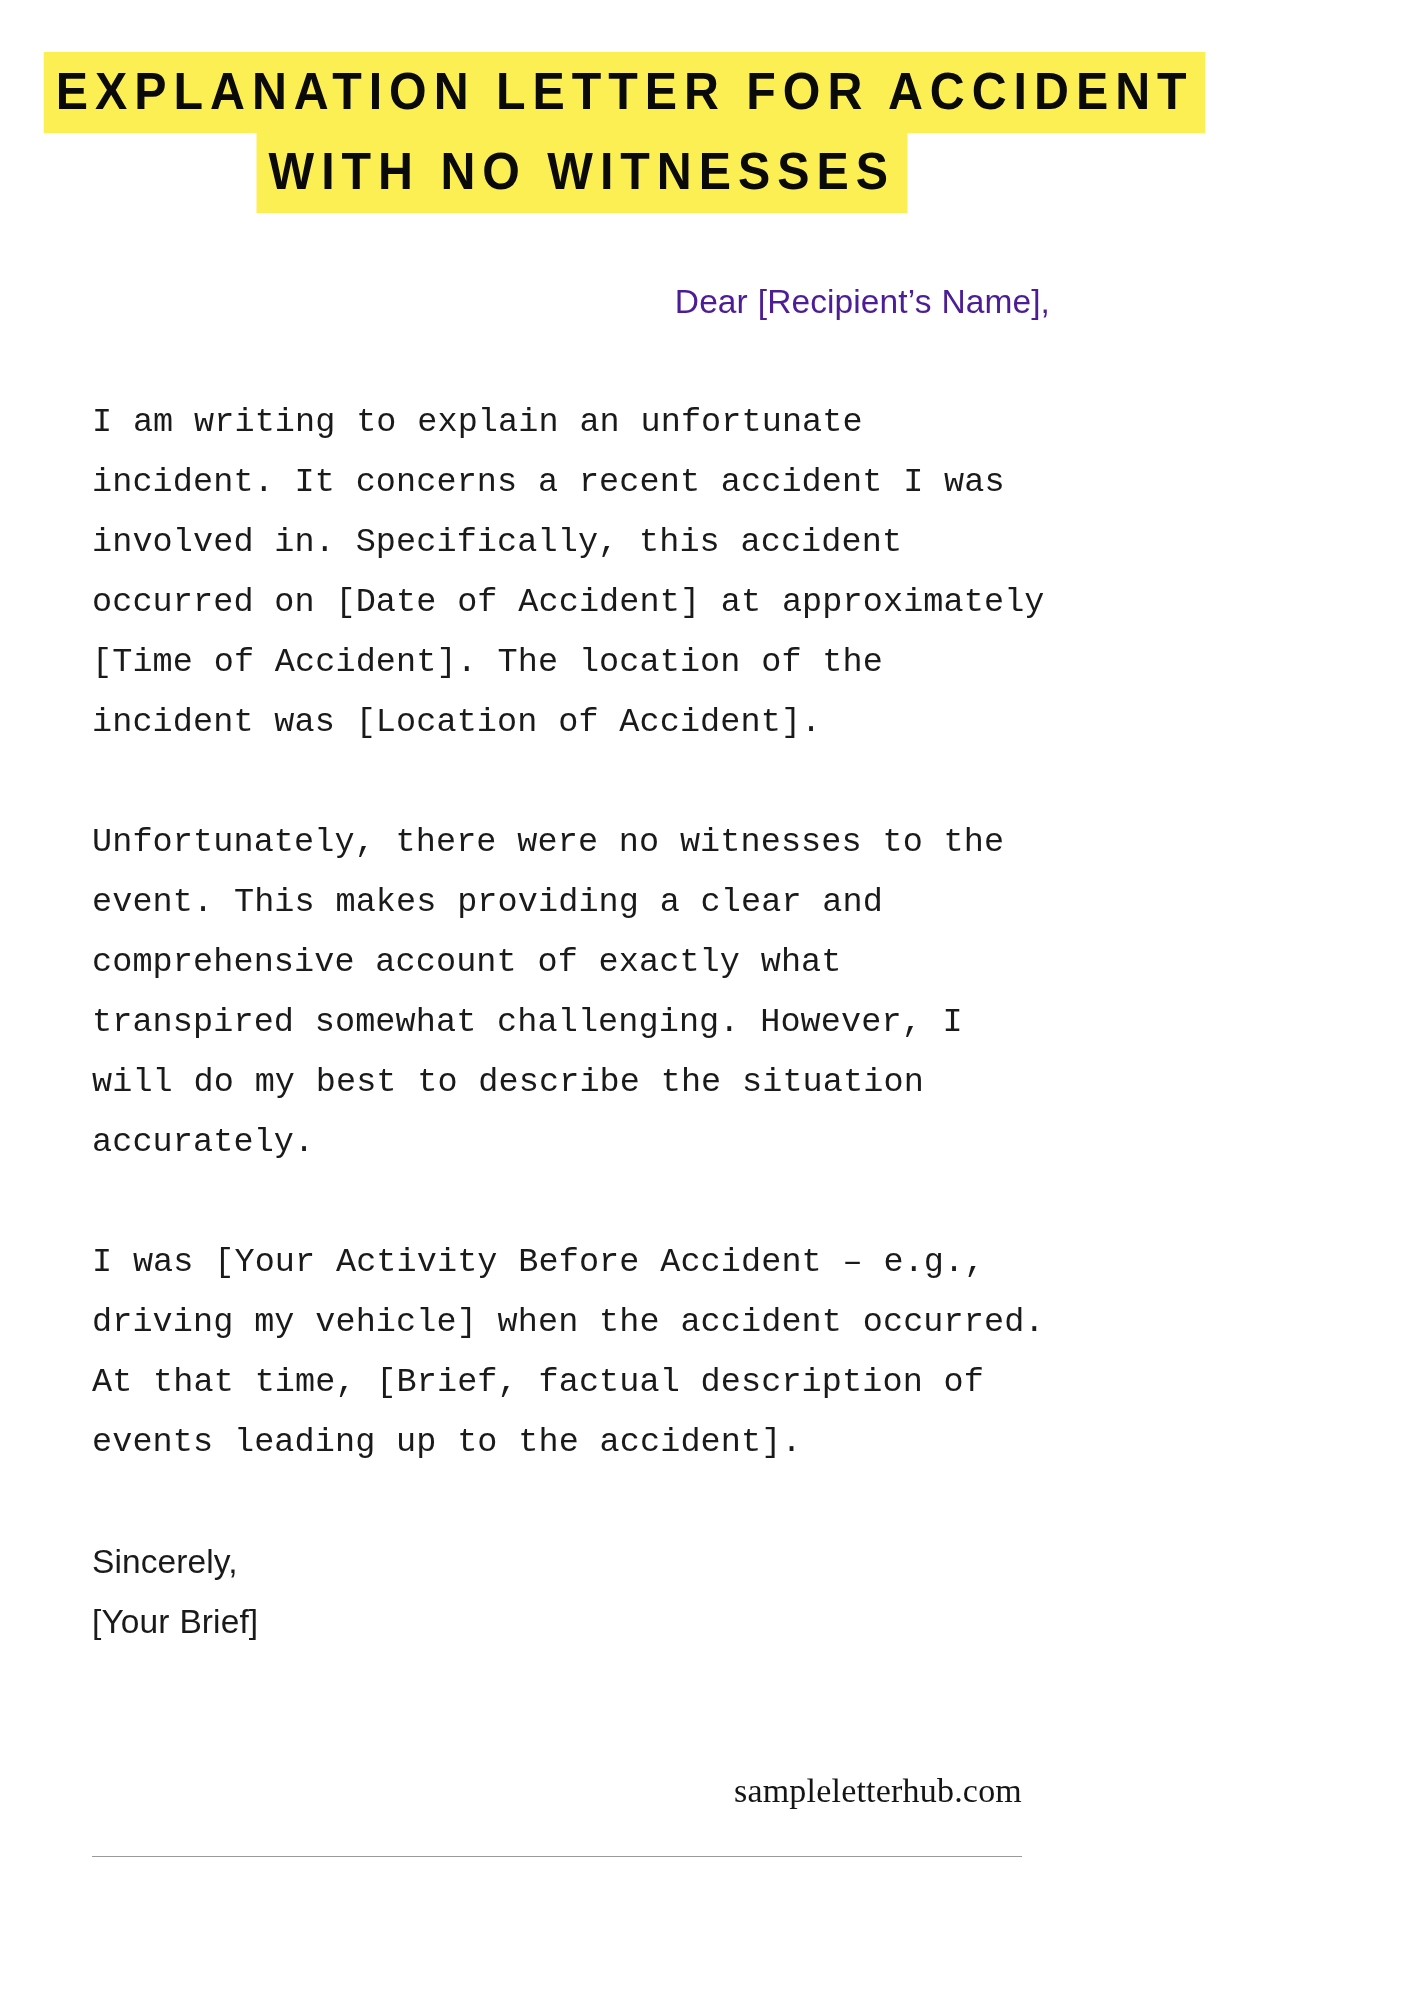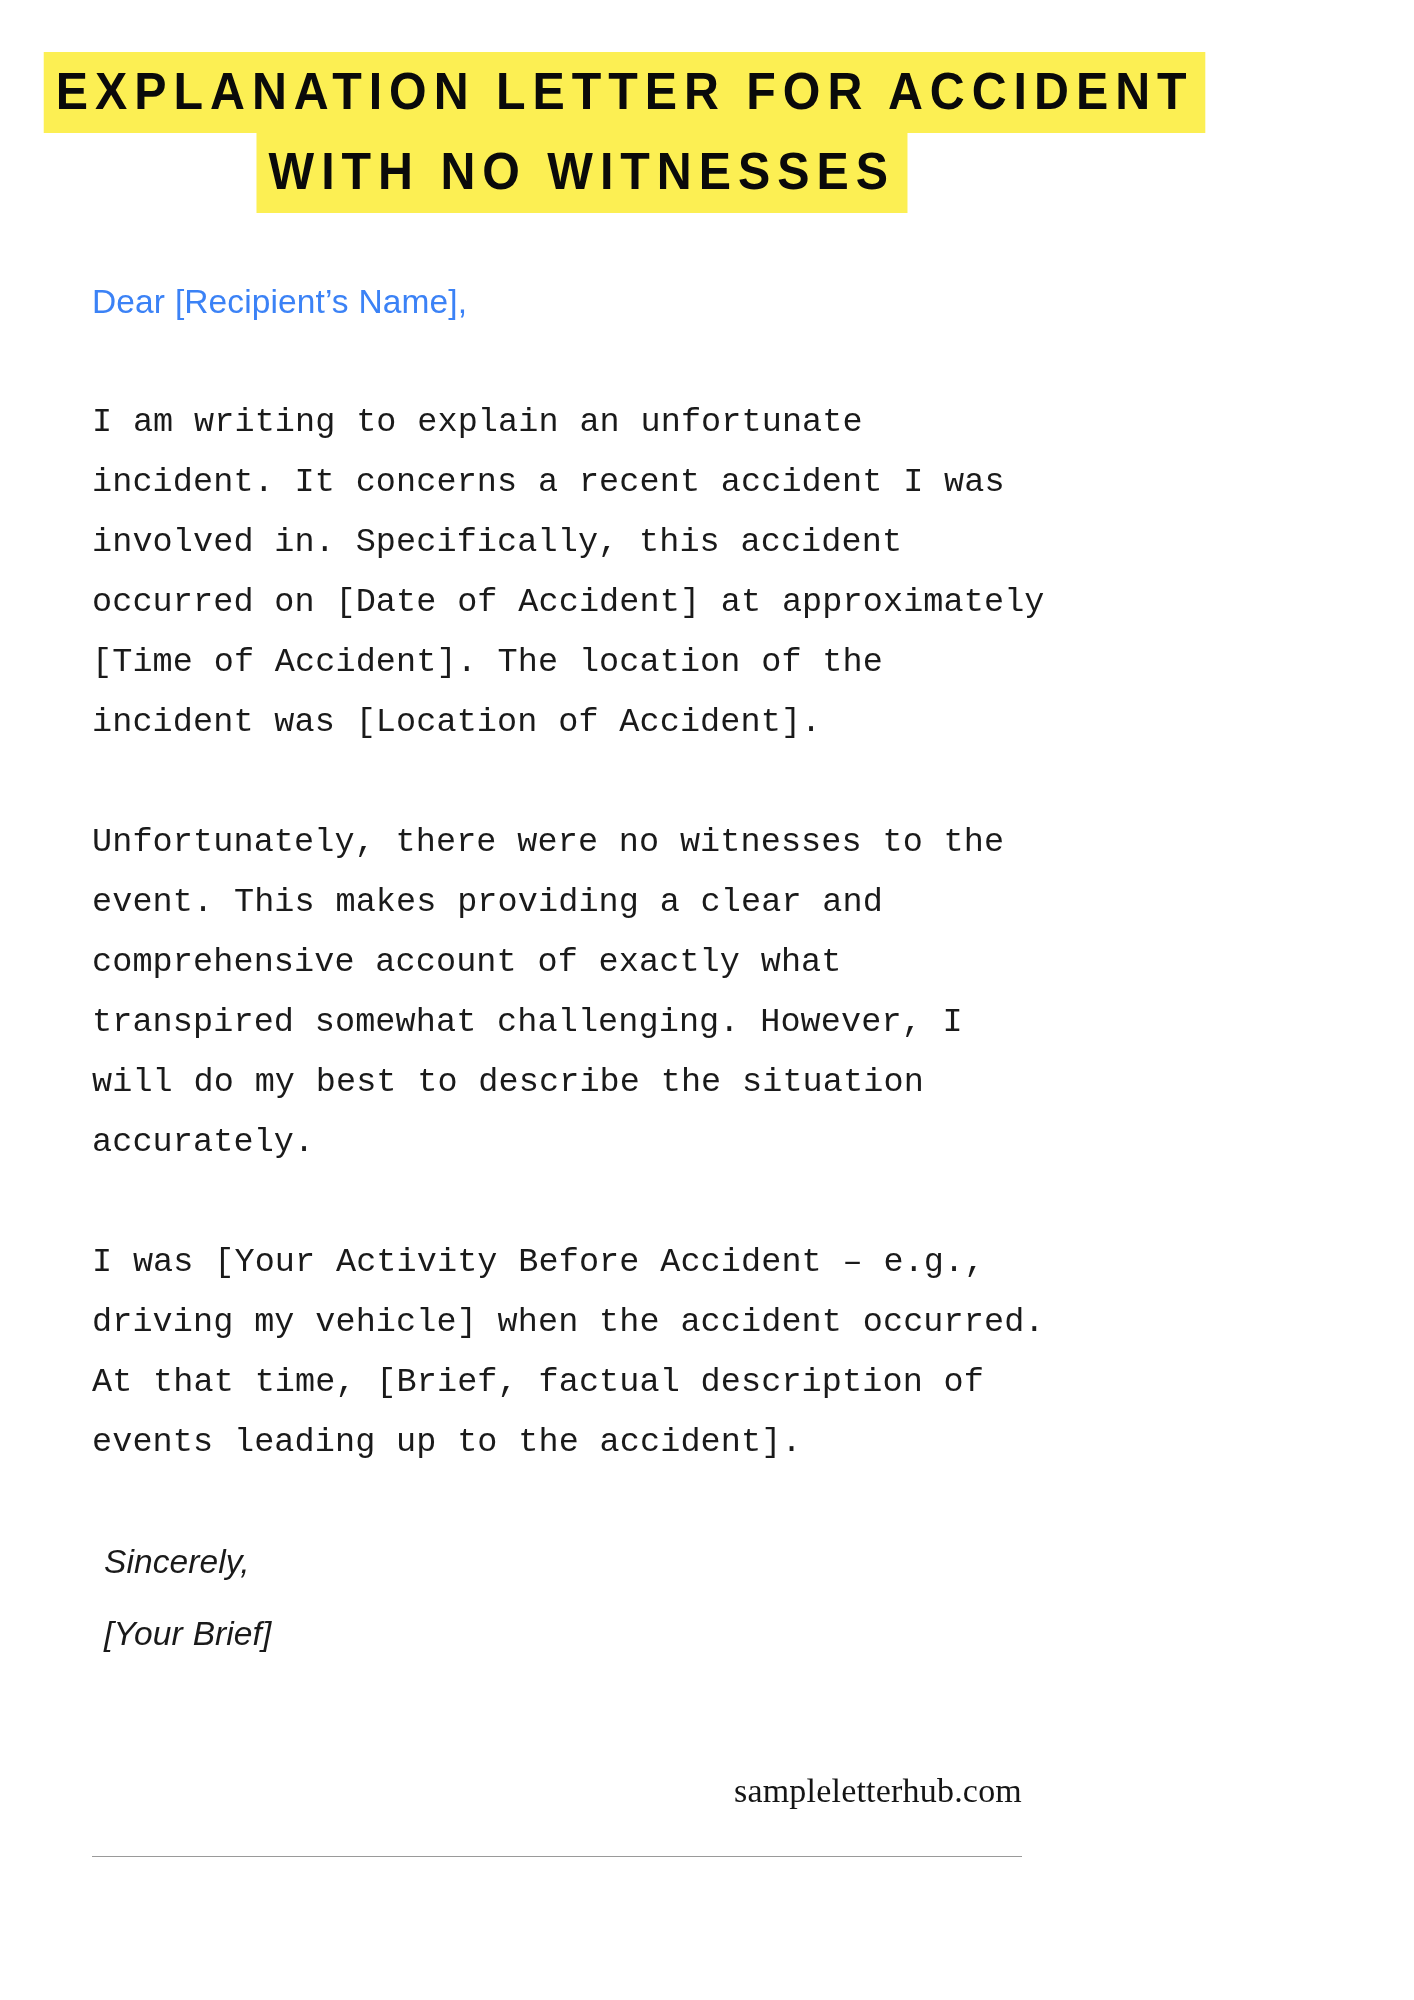--- a/index.html
+++ b/index.html
@@ -64,21 +64,21 @@
     font-family: "Liberation Sans", "DejaVu Sans", sans-serif;
     font-size: 33.5px;
     line-height: 60px;
     color: #1a1a1a;
     letter-spacing: 0.1px;
     margin: 0;
     word-spacing: 0.5px;
   }
   .para.salutation { margin-bottom: 60px; }
   .para.body-para  { margin-bottom: 60px; font-family: Liberation Mono, monospace; }
-  .para.closing-line { margin: 12px; font-style: italic; }
+  .para.closing-line { margin: 0; }
 
   
   .footer-rule {
     position: absolute;
     left: 92px;
     top: 1856px;
     width: 930px;
     height: 1px;
     background: #9a9a9a;
   }
@@ -99,21 +99,21 @@
 <body>
 
 <div class="page">
 
   <div class="title-block">
     <div class="title-line line1"><span class="hl" style="--hl: #fcef53;">Explanation Letter For Accident</span></div>
     <div class="title-line line2"><span class="hl" style="--hl: #fcef53;">With No Witnesses</span></div>
   </div>
 
   <div class="letter-body">
-    <p class="para salutation" style="color: #3b82f6;">Dear [Recipient’s Name],</p>
+    <p class="para salutation" style="color: #4c1d95; text-align: right;">Dear [Recipient’s Name],</p>
     <p class="para body-para" style="color: rgb(26, 26, 26);">I am writing to explain an unfortunate incident. It concerns a recent accident I was involved in. Specifically, this accident occurred on [Date of Accident] at approximately [Time of Accident]. The location of the incident was [Location of Accident].</p>
     <p class="para body-para" style="color: rgb(26, 26, 26);">Unfortunately, there were no witnesses to the event. This makes providing a clear and comprehensive account of exactly what transpired somewhat challenging. However, I will do my best to describe the situation accurately.</p>
     <p class="para body-para" style="color: rgb(26, 26, 26);">I was [Your Activity Before Accident – e.g., driving my vehicle] when the accident occurred. At that time, [Brief, factual description of events leading up to the accident].</p>
     <p class="para closing-line" style="color: rgb(26, 26, 26);">Sincerely,</p>
     <p class="para closing-line" style="color: rgb(26, 26, 26);">[Your Brief]</p>
   </div>
 
   <div class="footer-rule"></div>
   <div class="footer-url">sampleletterhub.com</div>
 

